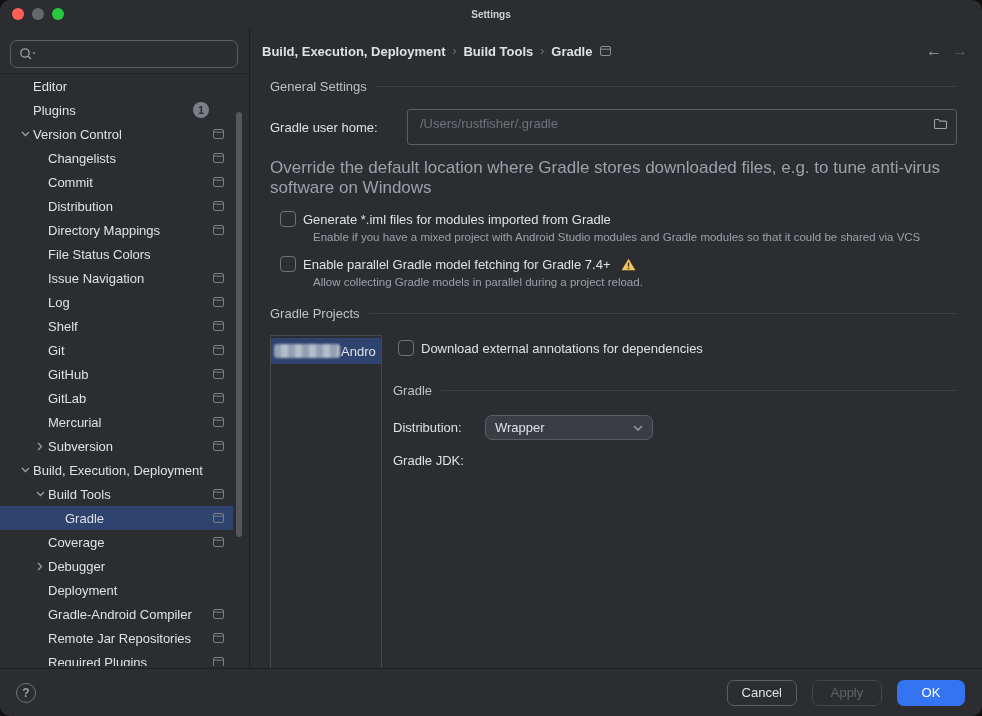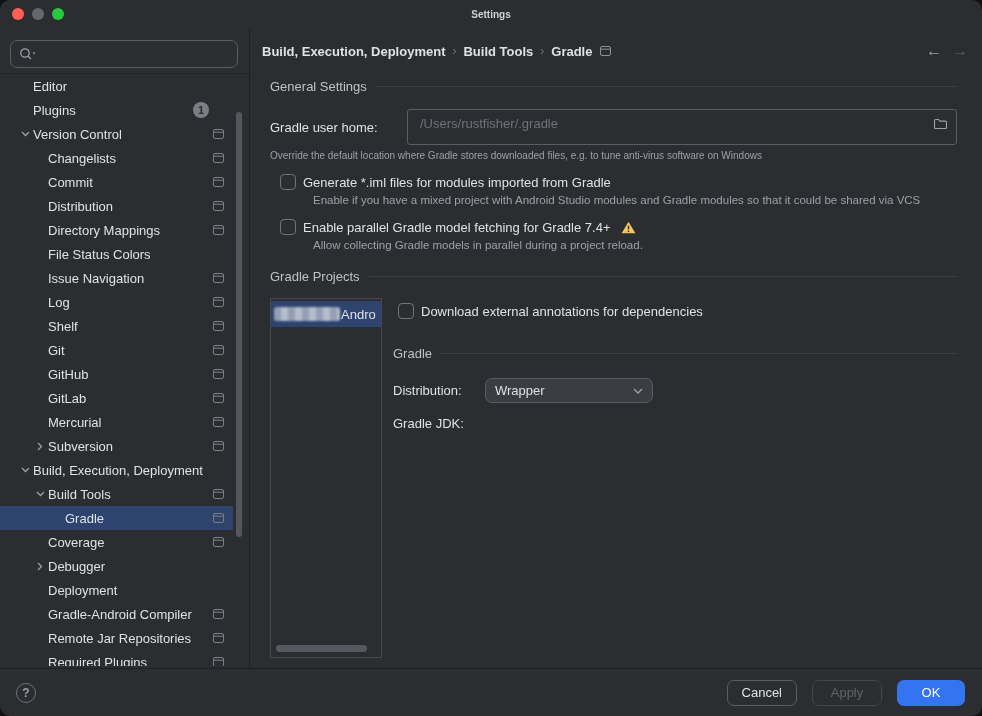--- a/index.html
+++ b/index.html
@@ -40,21 +40,21 @@
   .a-back{color:#9da0a8;}
   .a-fwd{color:#55585e;}
   .content{padding:0 25px 0 20px;}
   .secheader{display:flex;align-items:center;gap:9px;color:#bfc1c7;}
   .secheader .hline{flex:1;height:1px;background:#3c3e42;}
   .formrow{display:flex;align-items:center;}
   .flabel{width:137px;min-width:137px;}
   .field{flex:1;height:26px;border:1px solid #5a5d63;border-radius:3px;display:flex;align-items:center;padding:0 8px 8px 10px;justify-content:flex-end;}
   .field input{flex:1;background:transparent;border:none;outline:none;color:#dfe1e5;font-size:13px;font-family:"Liberation Sans",sans-serif;}
   .field input::placeholder{color:#6f737a;}
-  .note{color:#9da0a8;font-size:10px;margin-top:5px;}
+  .note{color:#9da0a8;font-size:17px;margin-top:13px;}
   .cbrow{display:flex;align-items:center;gap:7px;}
   .cbox{width:16px;height:16px;min-width:16px;border:1px solid #6f737a;border-radius:4px;background:transparent;box-sizing:border-box;}
   .cbnote{color:#9da0a8;font-size:11.5px;margin-left:33px;margin-top:4px;}
   .projwrap{display:flex;margin-top:14px;}
   .projlist{width:112px;min-width:112px;height:360px;border:1px solid #46484d;background:#2b2d30;position:relative;box-sizing:border-box;overflow:hidden;}
   .projitem{margin-top:2px;height:26px;background:#2e436e;display:flex;align-items:center;padding-left:3px;overflow:hidden;white-space:nowrap;}
   .blurblock{width:66px;min-width:66px;height:14px;border-radius:3px;margin-right:1px;background:repeating-linear-gradient(90deg,#93a0b4 0 7px,#b4bdca 7px 14px),repeating-linear-gradient(0deg,rgba(255,255,255,.25) 0 4px,rgba(90,100,120,.35) 4px 8px);filter:blur(1.2px);}
   .hscroll{position:absolute;left:5px;bottom:5px;width:91px;height:7px;border-radius:3.5px;background:#55585e;}
   .projright{flex:1;margin-left:11px;}
   .glabel{width:92px;min-width:92px;}

